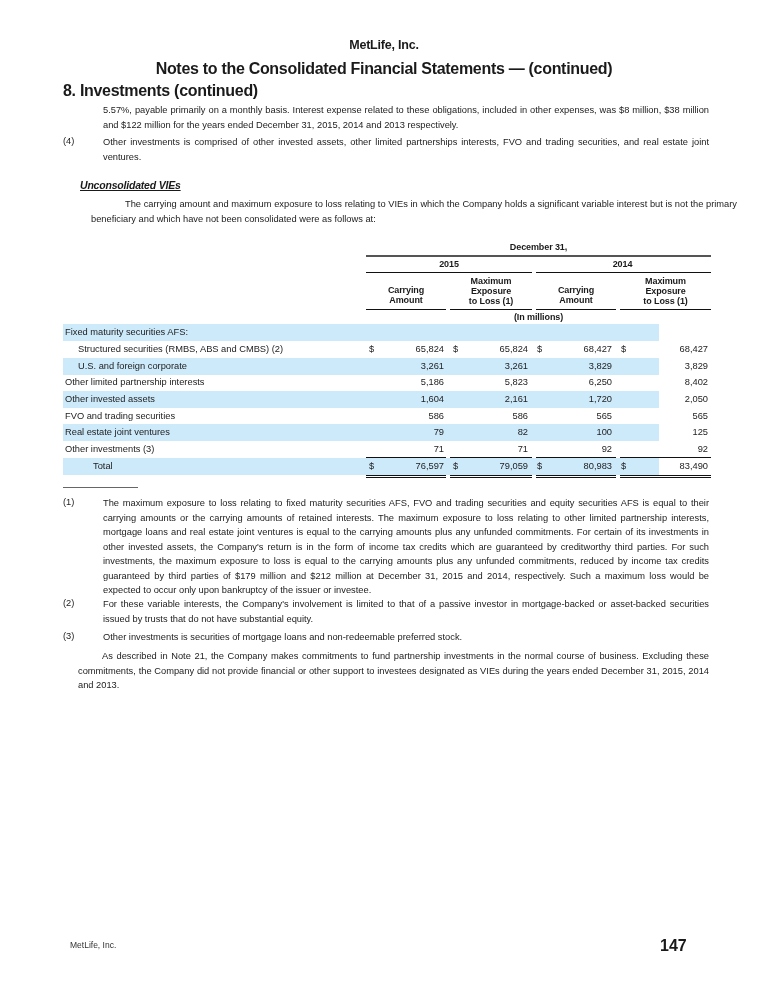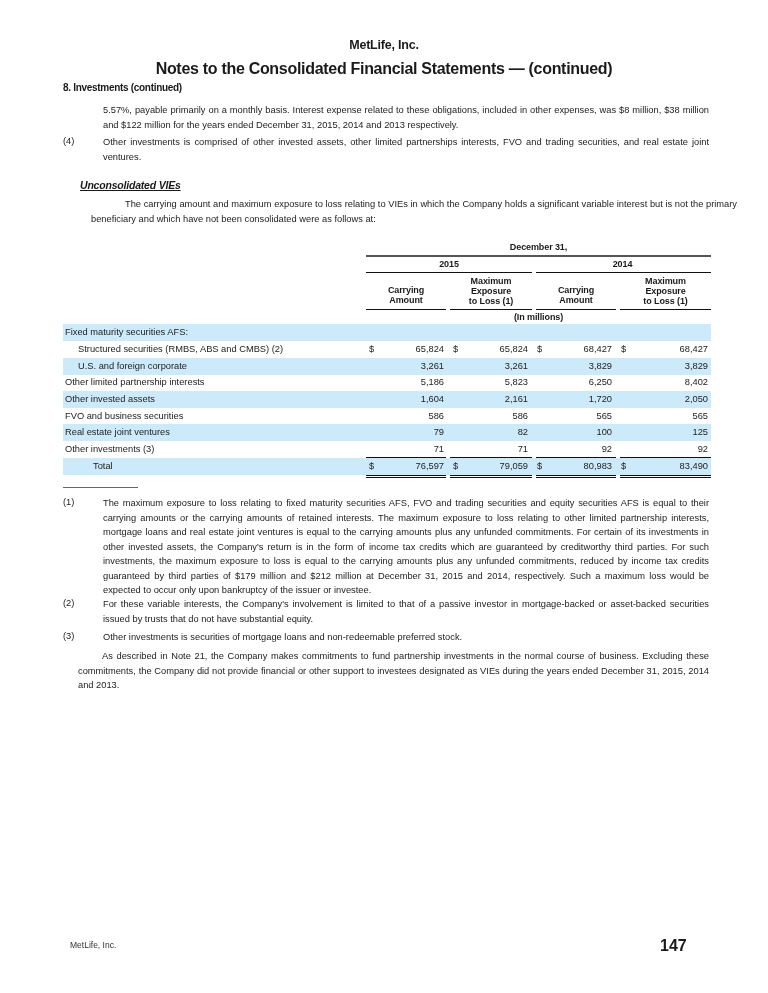--- a/index.html
+++ b/index.html
@@ -1,25 +1,25 @@
 <!DOCTYPE html>
 <html><head>
 <meta charset="utf-8">
 <style>
   html, body { margin: 0; padding: 0; background: #ffffff; }
   body { width: 768px; height: 993px; position: relative; font-family: "Liberation Sans", sans-serif; color: #1a1a1a; overflow: hidden; }
   .hdr1 { position: absolute; top: 38px; left: 0; width: 768px; text-align: center; font-size: 12.5px; font-weight: bold; letter-spacing: -0.2px; }
   .hdr2 { position: absolute; top: 60px; left: 0; width: 768px; text-align: center; font-size: 16px; font-weight: bold; letter-spacing: -0.3px; }
-  .sect { position: absolute; top: 82px; left: 63px; font-size: 10px; font-weight: bold; letter-spacing: -0.3px; }
+  .sect { position: absolute; top: 82px; left: 63px; font-size: 16px; font-weight: bold; letter-spacing: -0.3px; }
   .p { position: absolute; font-size: 9.3px; line-height: 14.5px; text-align: justify; color: #222; }
   .fn-num { position: absolute; font-size: 9.3px; color: #222; }
   .subhead { position: absolute; top: 179px; left: 80px; font-size: 10.5px; font-weight: bold; font-style: italic; text-decoration: underline; letter-spacing: -0.2px; }
   .th { position: absolute; font-size: 9px; font-weight: bold; text-align: center; line-height: 10px; letter-spacing: -0.1px; }
   .rule { position: absolute; background: #111; }
-  .row { position: absolute; left: 63px; width: 648px; height: 17px; font-size: 9.3px; color: #222; }
+  .row { position: absolute; left: 63px; width: 596px; height: 17px; font-size: 9.3px; color: #222; }
   .row.blue { background: #cdeafa; }
   .row .lbl { position: absolute; top: 3px; white-space: nowrap; }
   .row .cur { position: absolute; top: 3px; }
   .row .val { position: absolute; top: 3px; text-align: right; width: 60px; }
   .footer-l { position: absolute; top: 940px; left: 70px; font-size: 8.5px; color: #333; }
   .footer-r { position: absolute; top: 937px; left: 660px; font-size: 16px; font-weight: bold; }
 </style>
 </head>
 <body>
 
@@ -100,21 +100,21 @@
 
 <div class="row blue" style="top:391px;">
   <span class="lbl" style="left:2px;">Other invested assets</span>
   <span class="val" style="left:321px;">1,604</span>
   <span class="val" style="left:405px;">2,161</span>
   <span class="val" style="left:489px;">1,720</span>
   <span class="val" style="left:585px;">2,050</span>
 </div>
 
 <div class="row" style="top:408px;">
-  <span class="lbl" style="left:2px;">FVO and business securities</span>
+  <span class="lbl" style="left:2px;">FVO and trading securities</span>
   <span class="val" style="left:321px;">586</span>
   <span class="val" style="left:405px;">586</span>
   <span class="val" style="left:489px;">565</span>
   <span class="val" style="left:585px;">565</span>
 </div>
 
 <div class="row blue" style="top:424px;">
   <span class="lbl" style="left:2px;">Real estate joint ventures</span>
   <span class="val" style="left:321px;">79</span>
   <span class="val" style="left:405px;">82</span>

